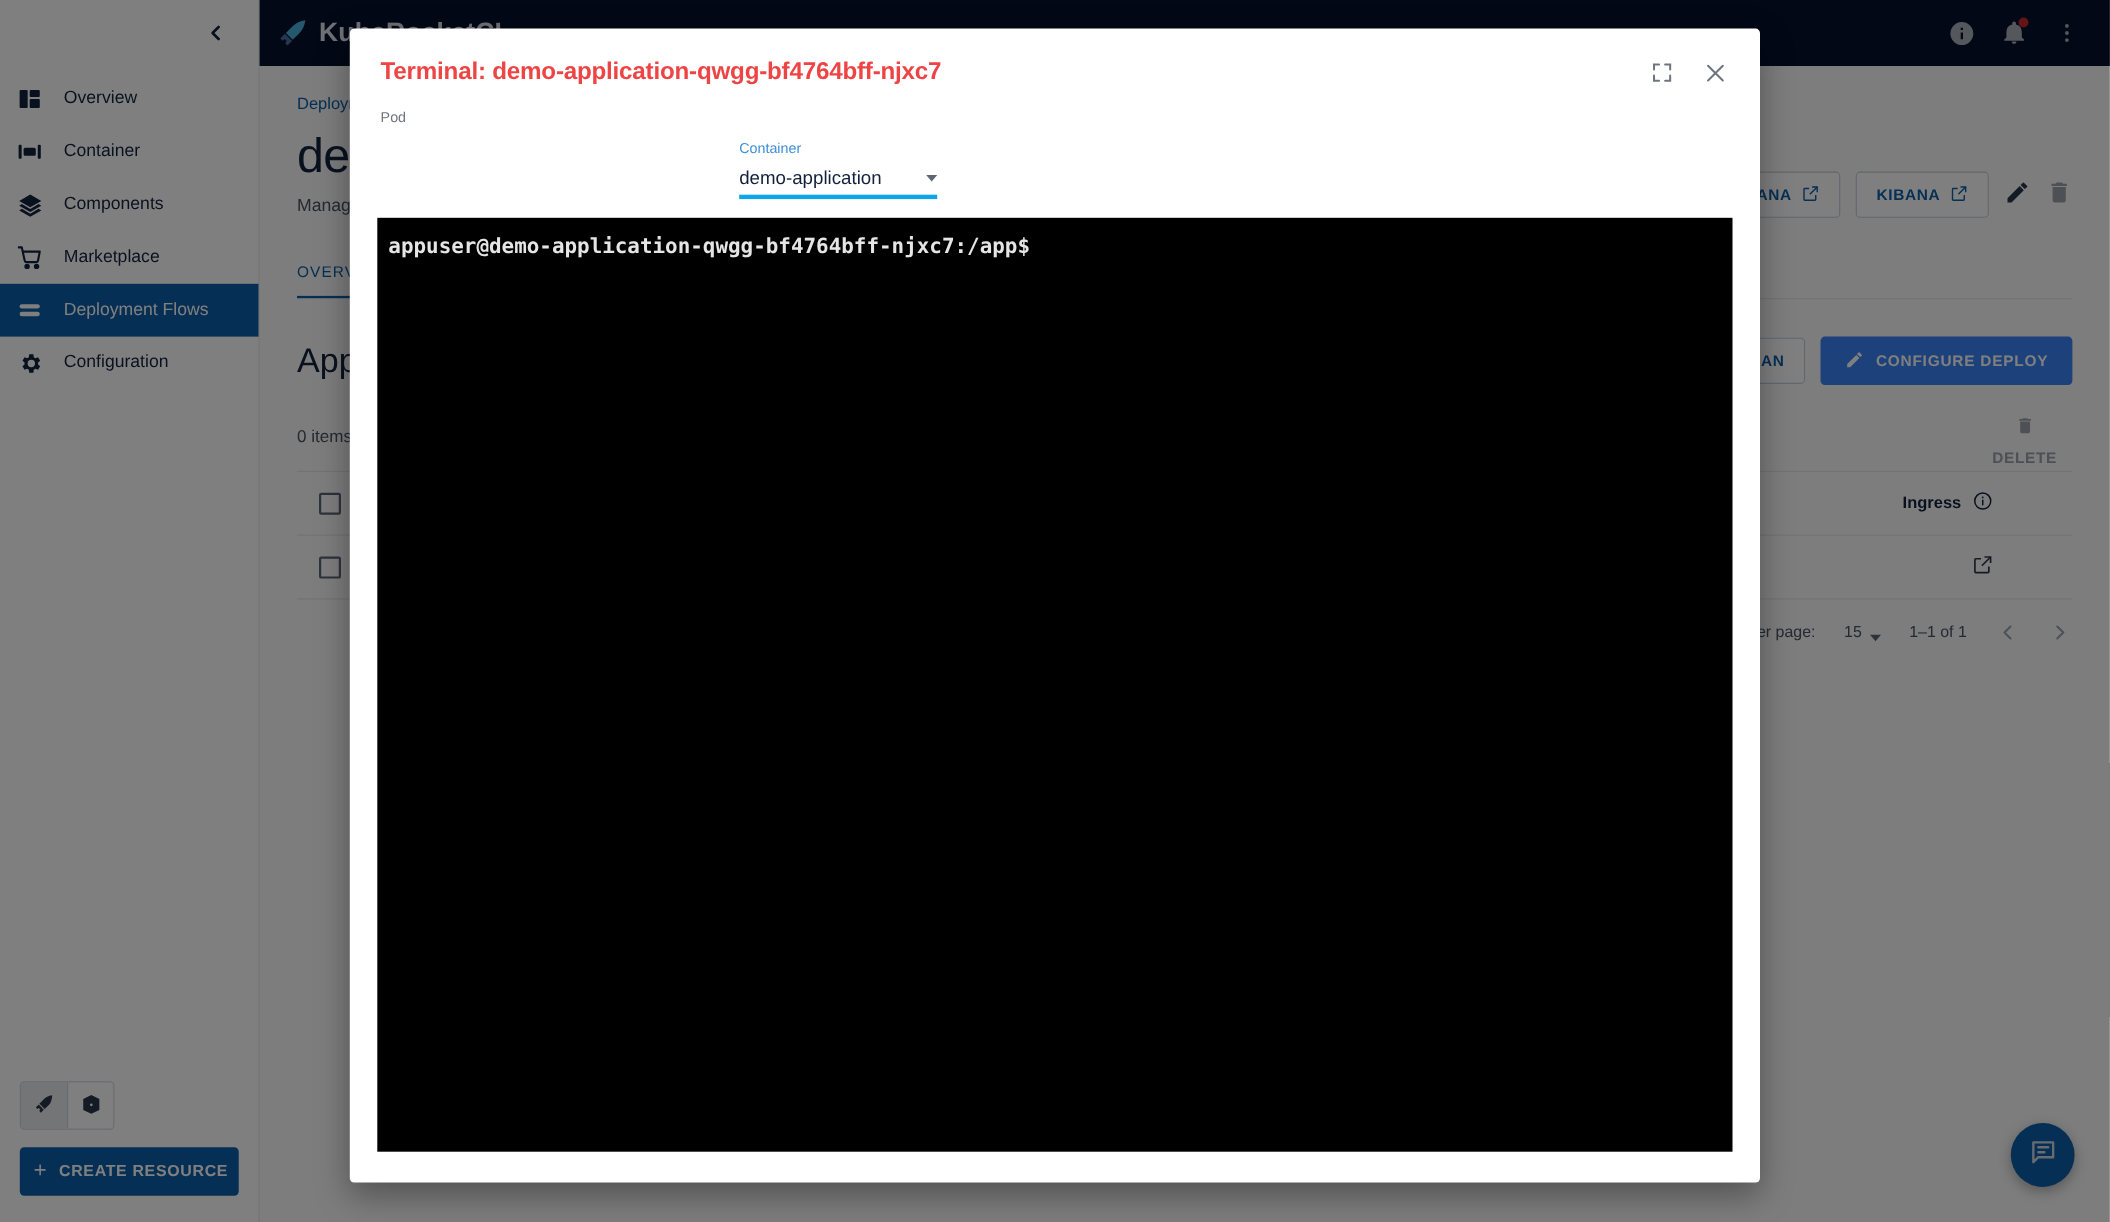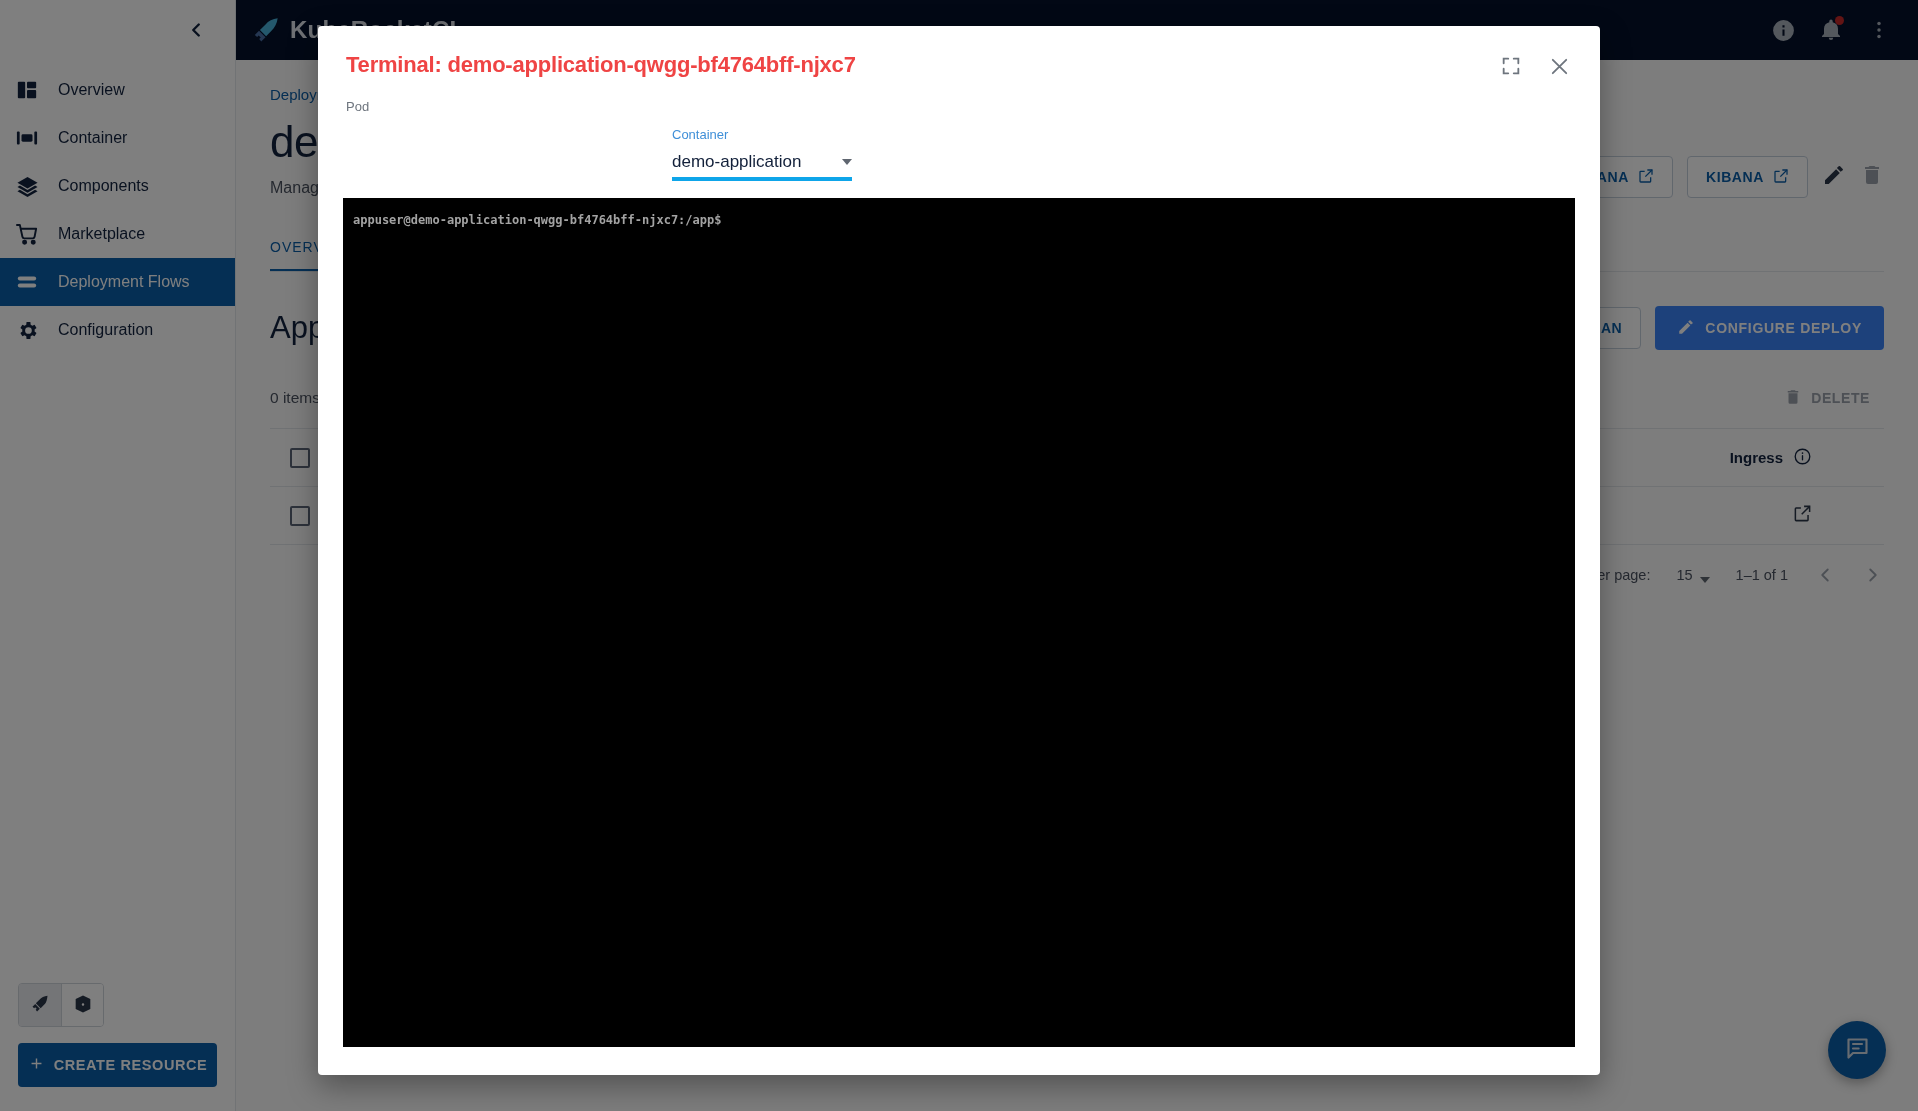--- a/index.html
+++ b/index.html
@@ -76,21 +76,21 @@
     display: inline-flex; align-items: center; gap: 9px;
   }
   .btn-primary {
     height: 44px; padding: 0 22px; border: none; border-radius: 4px; background: #3b82f6;
     color: #fff; font-size: 14px; font-weight: 600; letter-spacing: .7px; cursor: pointer;
     display: inline-flex; align-items: center; gap: 10px;
   }
   .btn-ghost {
     height: 40px; padding: 0 14px; border: none; background: transparent;
     color: #9aa1ab; font-size: 14px; font-weight: 600; letter-spacing: .6px; cursor: pointer;
-    display: inline-flex; align-items: center; gap: 9px;
+    display: inline-flex; align-items: center; gap: 9px; flex-direction: column;
   }
   .toolbar2 { display: flex; align-items: center; margin-top: 28px; }
   .items-count { font-size: 15.5px; color: #4b5260; }
   .table { margin-top: 10px; border-top: 1px solid #e1e4e9; }
   .thead, .trow { display: flex; align-items: center; height: 58px; border-bottom: 1px solid #e1e4e9; }
   .cb { width: 20px; height: 20px; border: 2px solid #5b6476; border-radius: 2px; margin-left: 20px; flex: none; }
   .th-spacer { flex: 1; }
   .th-ingress { font-size: 15px; font-weight: 700; color: #13233f; display: flex; align-items: center; gap: 10px; margin-right: 72px; }
   .paginator { display: flex; align-items: center; justify-content: flex-end; gap: 26px; height: 60px; font-size: 14.5px; color: #4b5260; }
   .pg-select { display: inline-flex; align-items: flex-end; gap: 7px; cursor: pointer; }
@@ -127,22 +127,22 @@
     border-bottom: 1px solid #c4c8ce; cursor: pointer;
   }
   .field.focused .field-control { border-bottom: 4px solid #0ea5e9; }
   .field-value { font-size: 17px; color: #12203a; white-space: nowrap; }
   .caret { margin-left: auto; width: 0; height: 0; border-left: 5px solid transparent; border-right: 5px solid transparent; border-top: 6px solid #5f6670; }
 
   .terminal {
     margin: 17px 25px 28px 25px; flex: 1; background: #000; overflow: hidden; padding: 15px 10px 10px 10px;
   }
   .term-line {
-    font-family: "DejaVu Sans Mono", monospace; font-size: 12px; font-weight: 700;
-    color: #a3a3a3; white-space: pre;
+    font-family: "DejaVu Sans Mono", monospace; font-size: 19px; font-weight: 700;
+    color: #e5e5e5; white-space: pre;
   }
 </style>
 </head>
 <body>
 
 <div id="app-root">
 
   <aside class="sidebar">
     <div class="sidebar-head">
       <span class="collapse-chevron">

